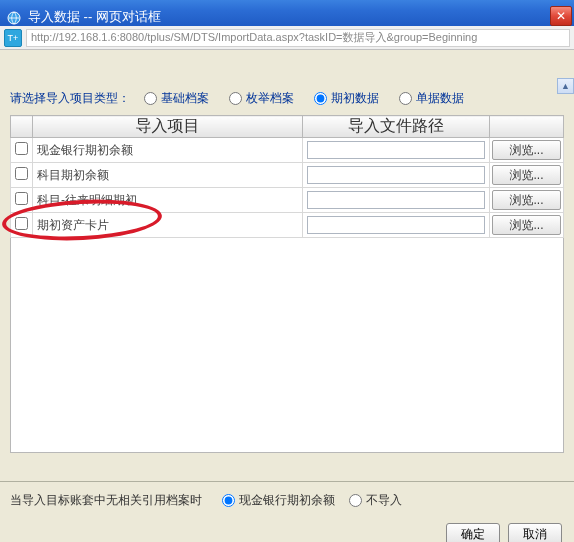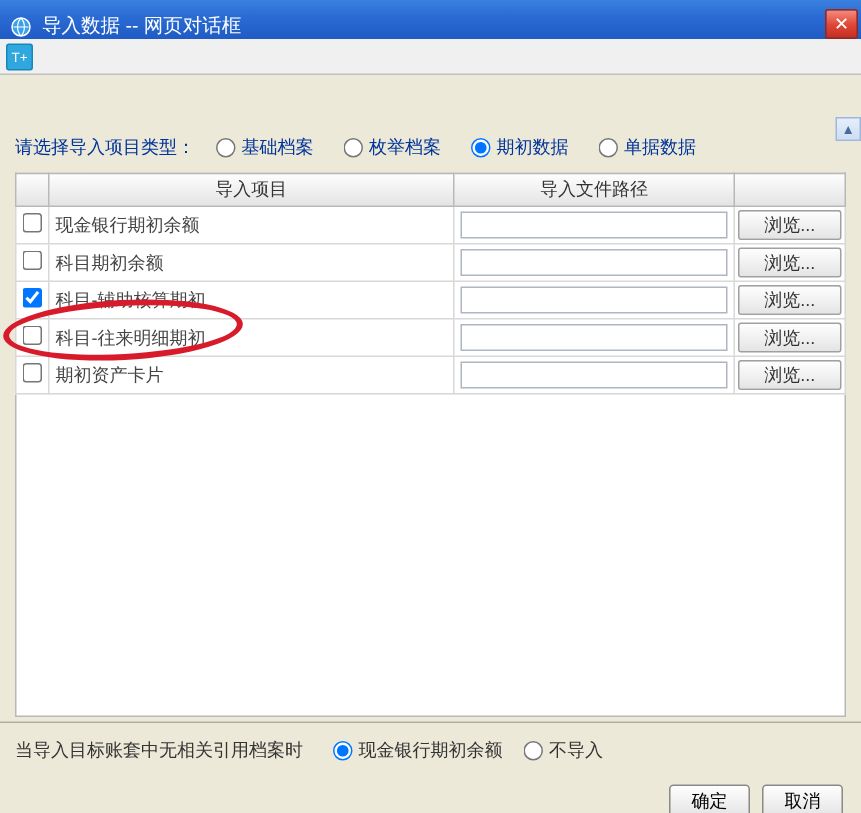--- a/index.html
+++ b/index.html
@@ -94,21 +94,21 @@
     width: 100%;
     border: 1px solid #b8b8b8;
     background: #fff;
     border-collapse: collapse;
     position: relative;
   }
   .tbl th {
     background: linear-gradient(to bottom, #fdfdfd, #e3e3e3);
     border: 1px solid #b8b8b8;
     font-weight: normal;
-    font-size: 12px;
+    font-size: 16px;
     color: #333;
     height: 22px;
     text-align: center;
   }
   .tbl td {
     border: 1px solid #d8d8d8;
     height: 24px;
     padding: 0 4px;
     font-size: 12px;
     color: #444;
@@ -210,20 +210,21 @@
       </svg>
   </span>
   <span class="title">导入数据 -- 网页对话框</span>
   <div class="close-btn">
     <span>✕</span>
   </div>
 </div>
 
 <div class="urlbar">
   <div class="app-icon">T+</div>
+  <input type="text" value="http://192.168.1.6:8080/tplus/SM/DTS/ImportData.aspx?taskID=数据导入&amp;group=Beginning" style="">
 </div>
 
 <div class="panel">
 
   <div class="type-row">
     <span class="label">请选择导入项目类型：</span>
     <label>
         <input type="radio" name="itype" style="">
         <span>基础档案</span>
       </label>
@@ -257,26 +258,20 @@
     <tbody>
       <tr>
         <td class="cb-cell"><input type="checkbox" style=""></td>
         <td class="item-cell">现金银行期初余额</td>
         <td class="path-cell"><input class="path-input" value="" style=""></td>
         <td class="btn-cell"><button class="browse-btn">浏览...</button></td>
       </tr>
       <tr>
         <td class="cb-cell"><input type="checkbox" style=""></td>
         <td class="item-cell">科目期初余额</td>
-        <td class="path-cell"><input class="path-input" value="" style=""></td>
-        <td class="btn-cell"><button class="browse-btn">浏览...</button></td>
-      </tr>
-      <tr>
-        <td class="cb-cell"><input type="checkbox" checked="" style=""></td>
-        <td class="item-cell">科目-辅助核算期初</td>
         <td class="path-cell"><input class="path-input" value="" style=""></td>
         <td class="btn-cell"><button class="browse-btn">浏览...</button></td>
       </tr>
       <tr>
         <td class="cb-cell"><input type="checkbox" style=""></td>
         <td class="item-cell">科目-往来明细期初</td>
         <td class="path-cell"><input class="path-input" value="" style=""></td>
         <td class="btn-cell"><button class="browse-btn">浏览...</button></td>
       </tr>
       <tr>

